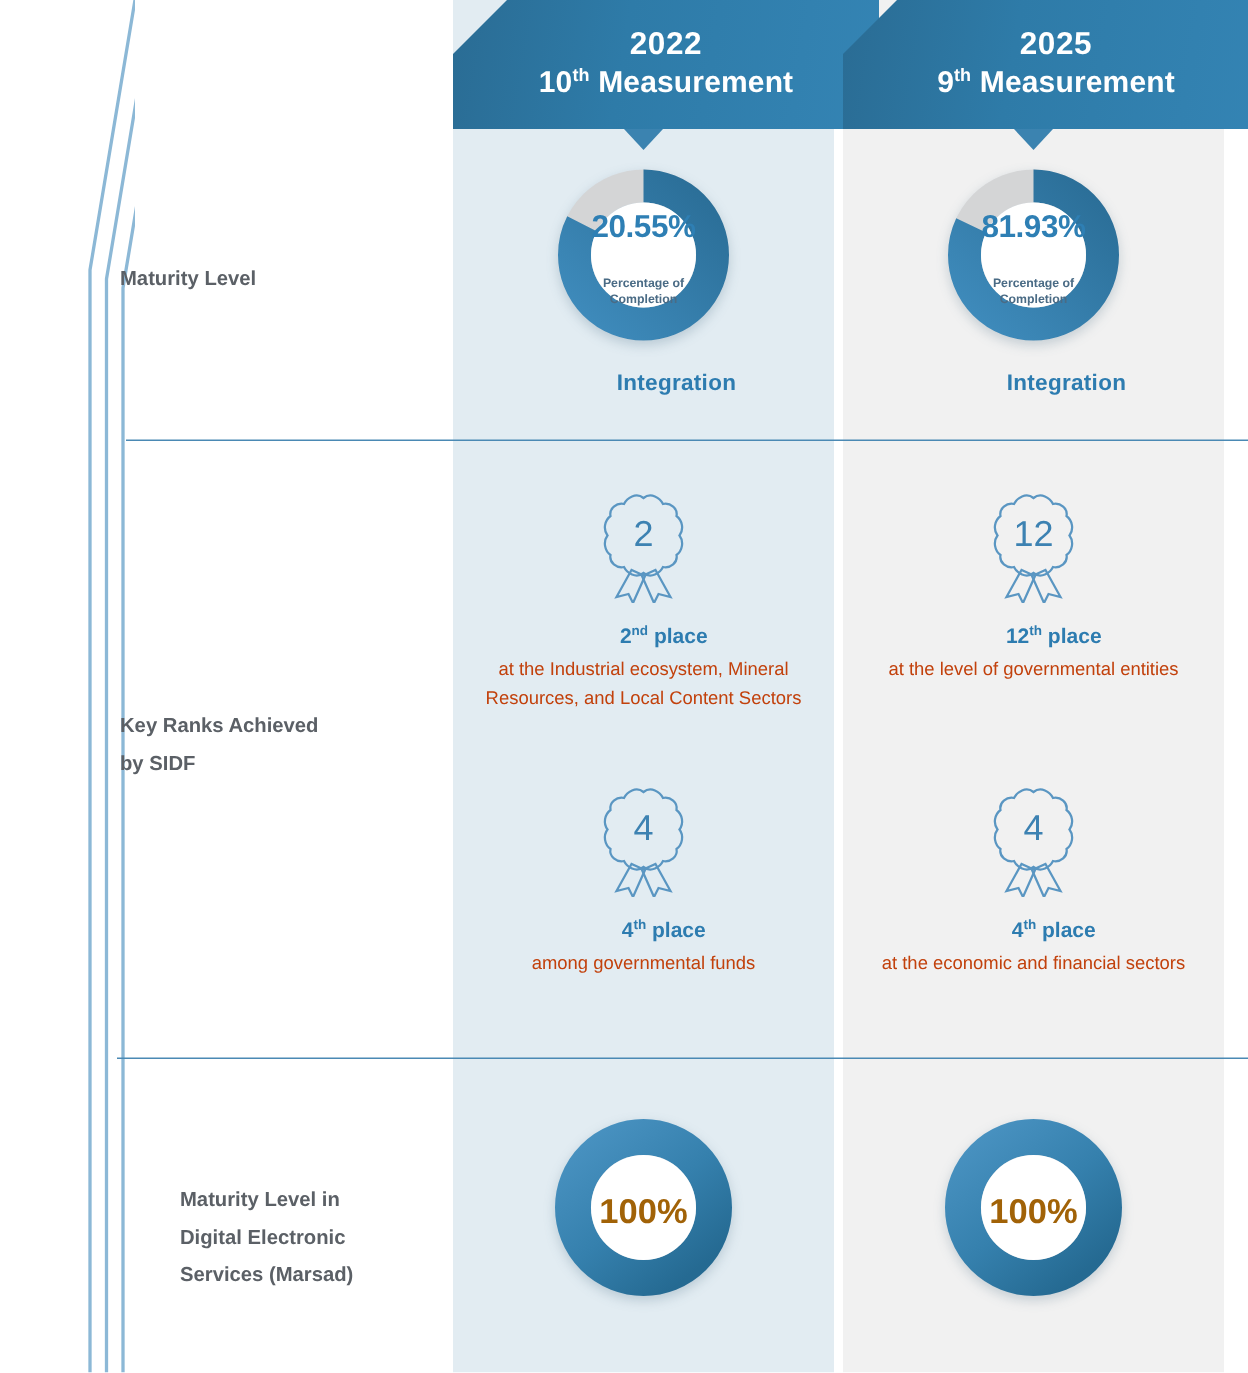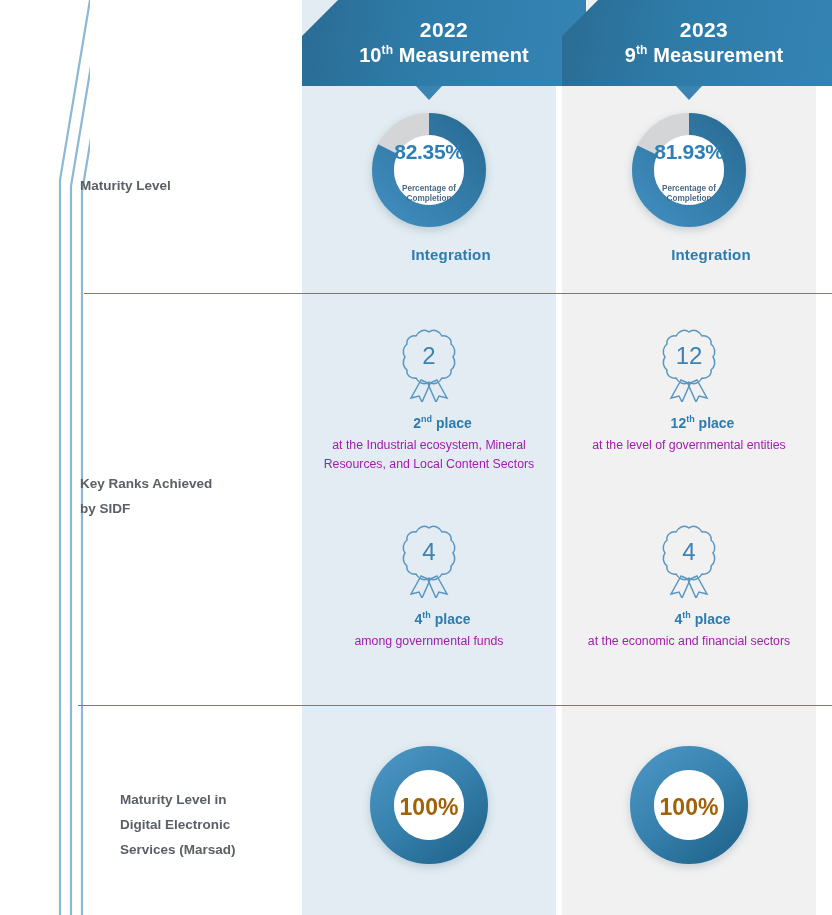--- a/index.html
+++ b/index.html
@@ -78,21 +78,21 @@
     margin-top:14px;font-size:15px;font-weight:bold;color:#2d7cb0;letter-spacing:.2px;margin-left:44px;
   }
 
   
   .rank{position:absolute;width:254px;display:flex;flex-direction:column;align-items:center;}
   .rank.c1{left:302px;}
   .rank.c2{left:562px;}
   .rank .badge{margin-bottom:4px;}
   .rank .place{font-size:14px;font-weight:bold;color:#2d7cb0;margin-top:4px;margin-left:27px;}
   .rank .place sup{font-size:9px;vertical-align:super;}
-  .rank .desc{font-size:12.3px;color:#a21caf;line-height:1.55;text-align:center;margin-top:5px;width:230px;}
+  .rank .desc{font-size:12.3px;color:#c2410c;line-height:1.55;text-align:center;margin-top:5px;width:230px;}
 </style>
 </head>
 <body>
 
 <svg class="deco" viewBox="0 0 90 915" width="90" height="915">
   <g fill="none" stroke="#8cb8d6" stroke-width="2.2">
     <path d="M60,915 L60,180 L90,0"></path>
     <path d="M71,915 L71,186 L101,6"></path>
     <path d="M82,915 L82,192 L112,12"></path>
     <path d="M93,915 L93,198 L123,18"></path>
@@ -103,21 +103,21 @@
 <div class="col-bg c2"></div>
 
 <div class="hdr c1">
   <div class="yr">2022</div>
   <div class="ms">
     <span>10</span><sup>th</sup>
     <span>Measurement</span>
   </div>
 </div>
 <div class="hdr c2">
-  <div class="yr">2023</div>
+  <div class="yr">2025</div>
   <div class="ms">
     <span>9</span><sup>th</sup>
     <span>Measurement</span>
   </div>
 </div>
 <div class="pointer c1"></div>
 <div class="pointer c2"></div>
 
 <div class="divider d1"></div>
 <div class="divider d2"></div>
@@ -142,21 +142,21 @@
         <linearGradient id="g1" x1="0" y1="0" x2="1" y2="1">
           <stop offset="0%" stop-color="#3f8cbd"></stop>
             <stop offset="100%" stop-color="#2a6d96"></stop>
         </linearGradient>
       </defs>
       <circle cx="58" cy="58" r="46" fill="none" stroke="#d4d5d6" stroke-width="22"></circle>
       <circle cx="58" cy="58" r="46" fill="none" stroke="url(#g1)" stroke-width="22" stroke-dasharray="238.01 51.01" transform="rotate(-90 58 58)"></circle>
       <circle cx="58" cy="58" r="35" fill="#ffffff"></circle>
     </svg>
     <div class="label">
-      <div class="pct">82.35%</div>
+      <div class="pct">20.55%</div>
       <div class="sub">
         <div>Percentage of</div>
         <div>Completion</div>
       </div>
     </div>
   </div>
   <div class="integration">Integration</div>
 </div>
 
 <div class="donut-wrap c2" style="top:112px;">

